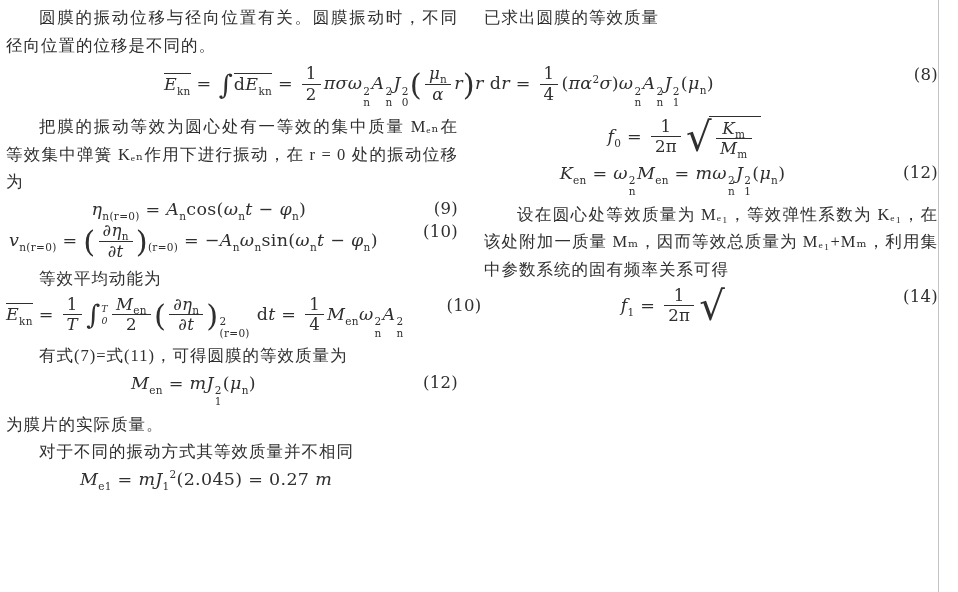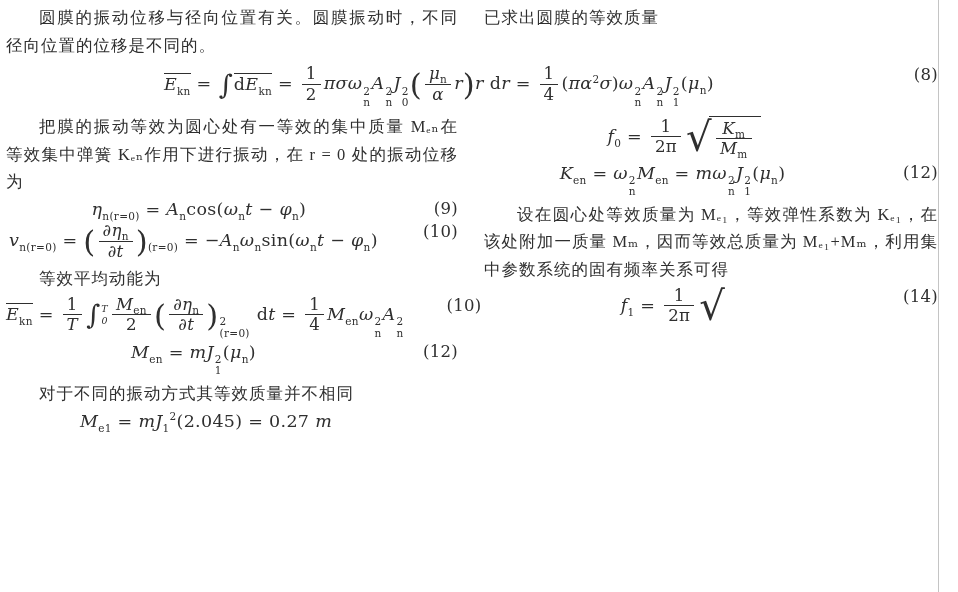--- a/index.html
+++ b/index.html
@@ -142,27 +142,29 @@
               <span class="mden"><span class="mr">4</span></span>
             </span><span class="mi">M</span><sub class="msub">en</sub><span class="mi">ω</span><span class="mss">
               <span class="mss-t">2</span>
               <span class="mss-b">n</span>
             </span><span class="mi">A</span><span class="mss">
               <span class="mss-t">2</span>
               <span class="mss-b">n</span>
             </span></span>
           <span class="eq-num">(10)</span>
         </div>
+      <p class="indent">有式(7)=式(11)，可得圆膜的等效质量为</p>
       <div class="eq-row">
           <span class="eq-body"><span class="mi">M</span><sub class="msub">en</sub><span class="mr"> = </span><span class="mi">mJ</span><span class="mss">
               <span class="mss-t">2</span>
               <span class="mss-b">1</span>
             </span><span class="mr">(</span><span class="mi">μ</span><sub class="msub">n</sub><span class="mr">)</span></span>
           <span class="eq-num">(12)</span>
         </div>
+      <p>为膜片的实际质量。</p>
       <p class="indent">对于不同的振动方式其等效质量并不相同</p>
       <div class="eq-row">
           <span class="eq-body"><span class="mi">M</span><sub class="msub">e1</sub><span class="mr"> = </span><span class="mi">mJ</span><sub class="msub">1</sub><sup class="msup">2</sup><span class="mr">(2.045) = 0.27 </span><span class="mi">m</span></span>
           <span class="eq-num"></span>
         </div>
     </div>
 
     <div class="col-right">
       <div class="eq-row">
           <span class="eq-body"><span class="mi">f</span><sub class="msub">0</sub><span class="mr"> = </span><span class="mfrac">

